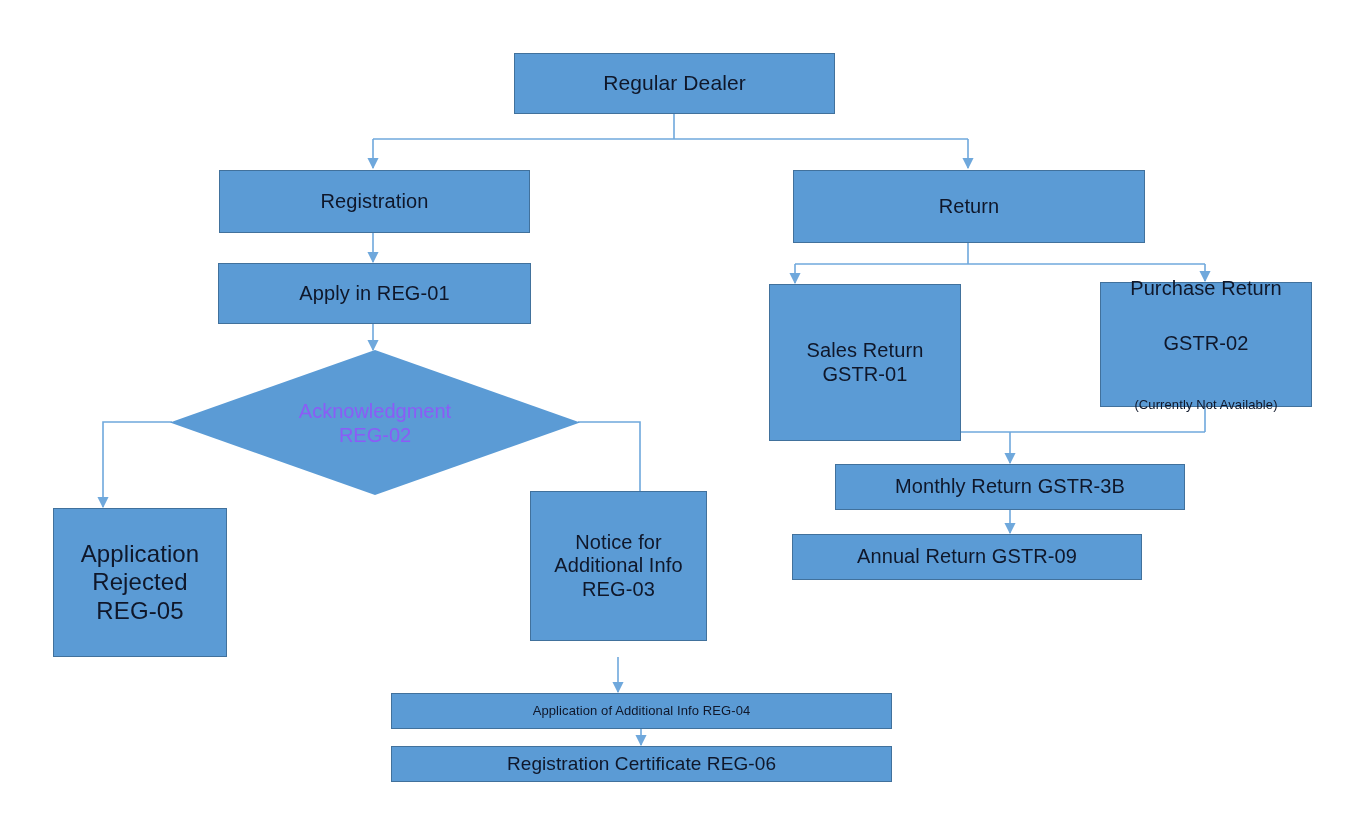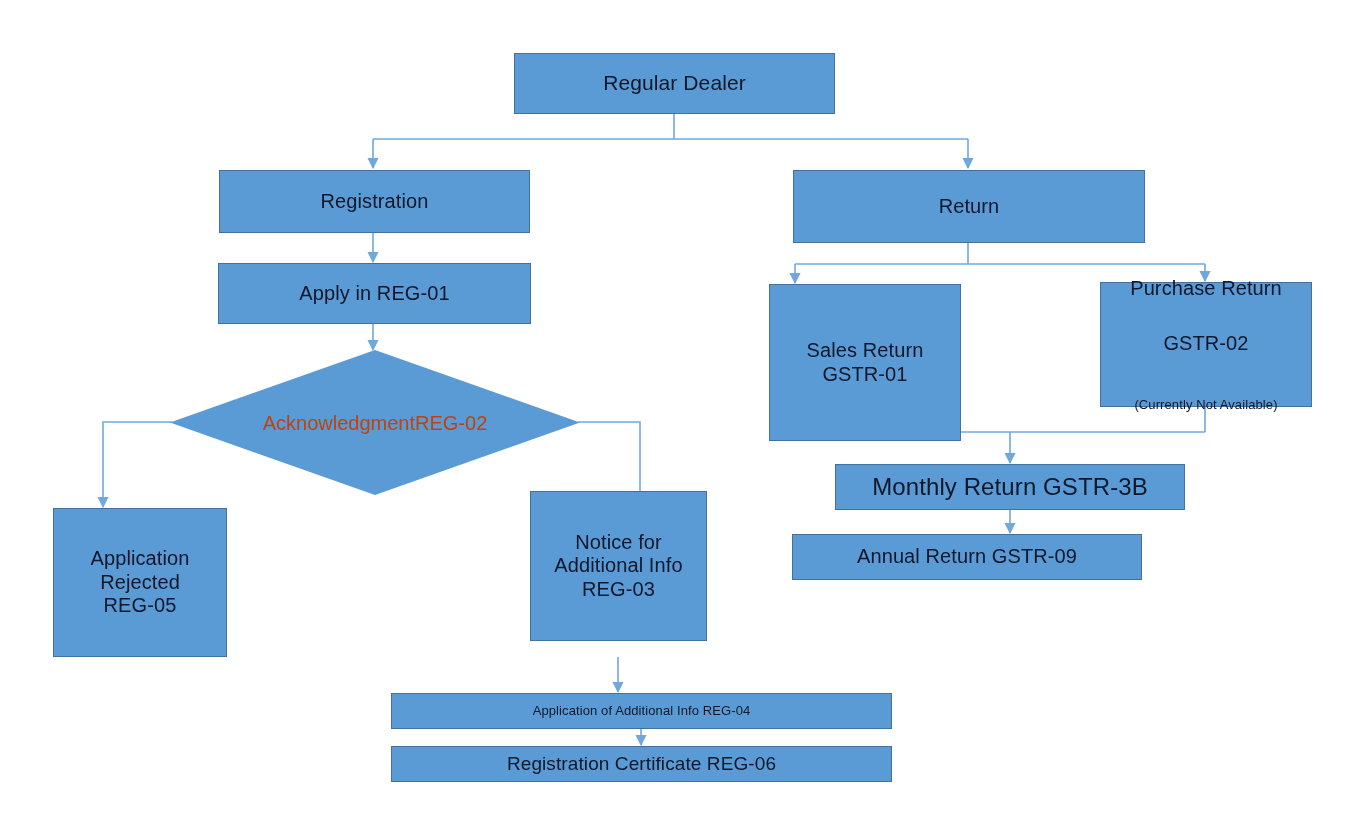--- a/index.html
+++ b/index.html
@@ -47,25 +47,25 @@
   .node .l3 { display: block; }
   .node .note {
     display: block;
     font-size: 13px;
     margin-top: 9px;
   }
   .diamond {
     position: absolute;
     box-sizing: border-box;
     display: flex;
-    flex-direction: row;
+    flex-direction: column;
     align-items: center;
     justify-content: center;
     text-align: center;
-    color: #c2410c;
+    color: #8b5cf6;
     line-height: 1.2;
   }
   .diamond .shape {
     position: absolute;
     left: 0; top: 0;
     width: 100%;
     height: 100%;
     background: #5B9BD5;
     clip-path: polygon(50% 0%, 100% 50%, 50% 100%, 0% 50%);
   }
@@ -129,21 +129,21 @@
   <div class="node" style="left:218px; top:263px; width:313px; height:61px; font-size:20px;">
     <span class="l1">Apply in REG-01</span>
   </div>
 
   <div class="diamond" style="left:170px; top:350px; width:410px; height:145px; font-size:20px;">
     <span class="shape"></span>
     <span class="dtext">Acknowledgment</span>
     <span class="dtext">REG-02</span>
   </div>
 
-  <div class="node" style="left:53px; top:508px; width:174px; height:149px; font-size:20px;">
+  <div class="node" style="left:53px; top:508px; width:174px; height:149px; font-size:24px;">
     <span class="l1">Application</span>
     <span class="l2">Rejected</span>
     <span class="l3">REG-05</span>
   </div>
 
   <div class="node" style="left:530px; top:491px; width:177px; height:150px; font-size:20px;">
     <span class="l1">Notice for</span>
     <span class="l2">Additional Info</span>
     <span class="l3">REG-03</span>
   </div>
@@ -164,21 +164,21 @@
     <span class="l1">Sales Return</span>
     <span class="l2">GSTR-01</span>
   </div>
 
   <div class="node" style="left:1100px; top:282px; width:212px; height:125px; font-size:20px;gap:32px;">
     <span class="l1">Purchase Return</span>
     <span class="l2">GSTR-02</span>
     <span class="note">(Currently Not Available)</span>
   </div>
 
-  <div class="node" style="left:835px; top:464px; width:350px; height:46px; font-size:24px;">
+  <div class="node" style="left:835px; top:464px; width:350px; height:46px; font-size:20px;">
     <span class="l1">Monthly Return GSTR-3B</span>
   </div>
 
   <div class="node" style="left:792px; top:534px; width:350px; height:46px; font-size:20px;">
     <span class="l1">Annual Return GSTR-09</span>
   </div>
 
 </div>
 
 </body></html>

